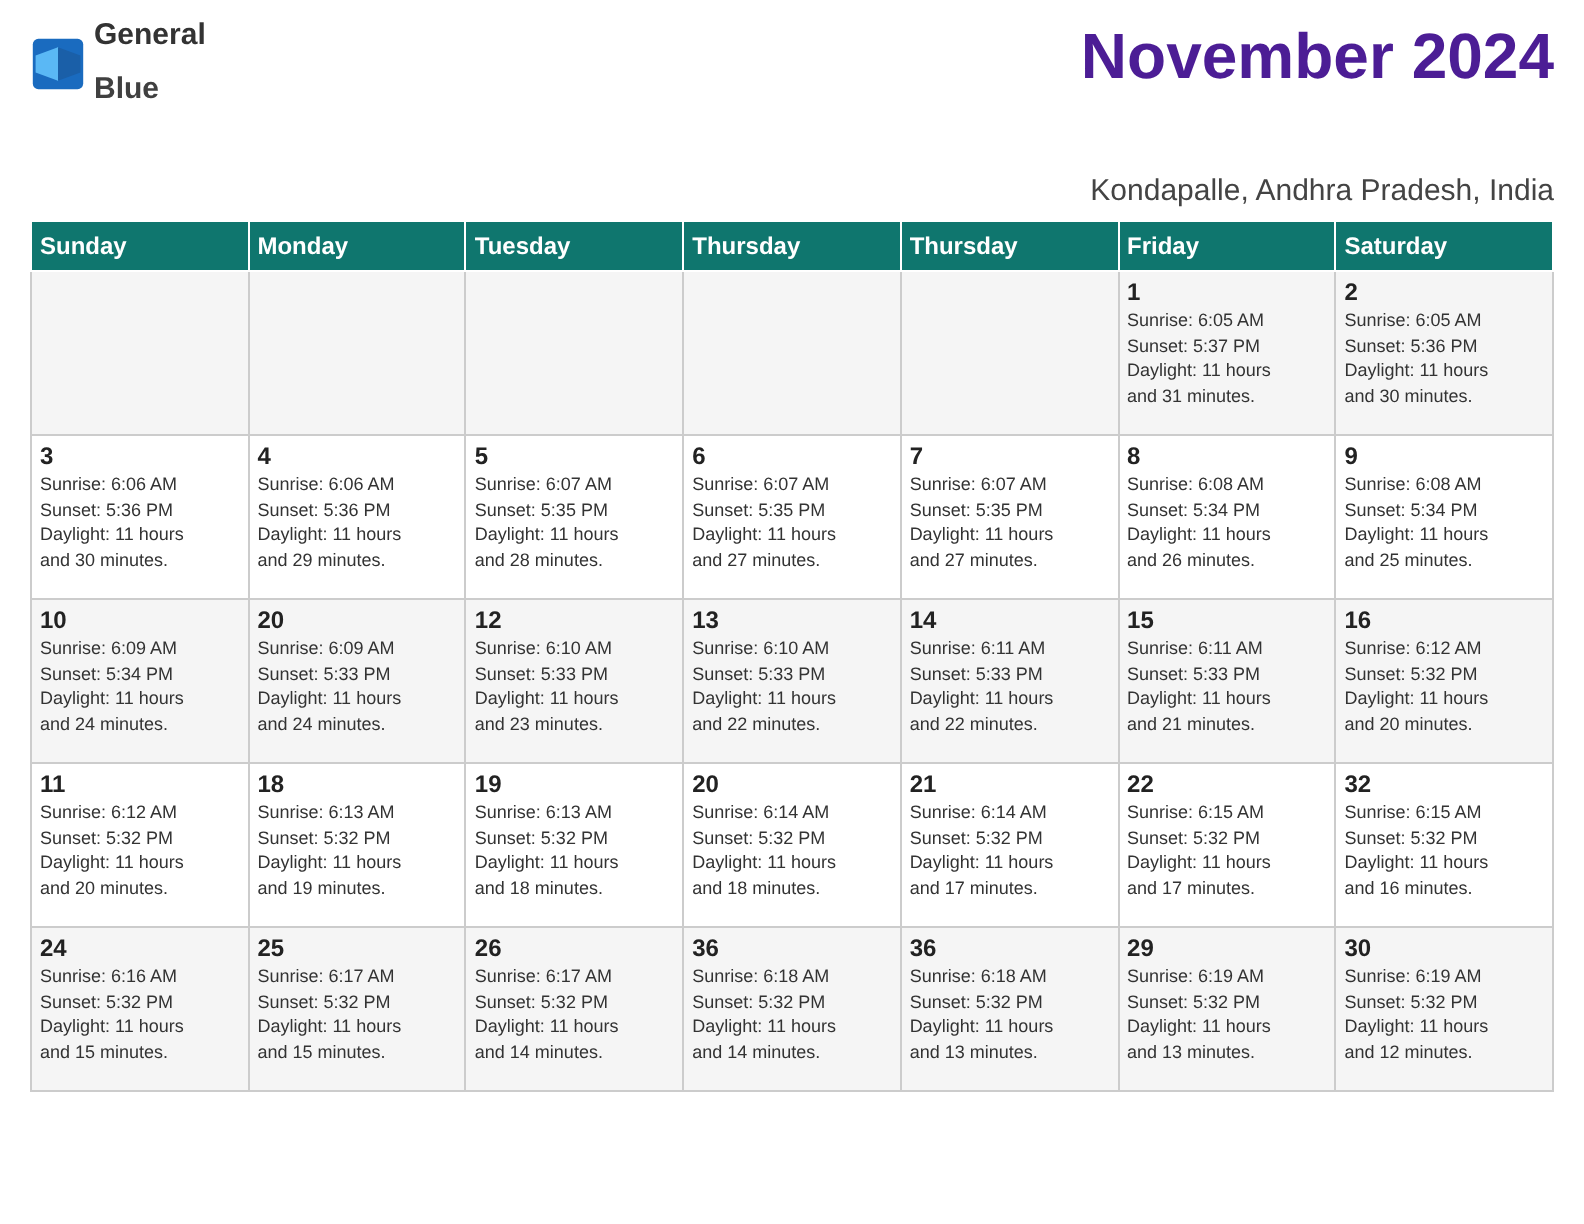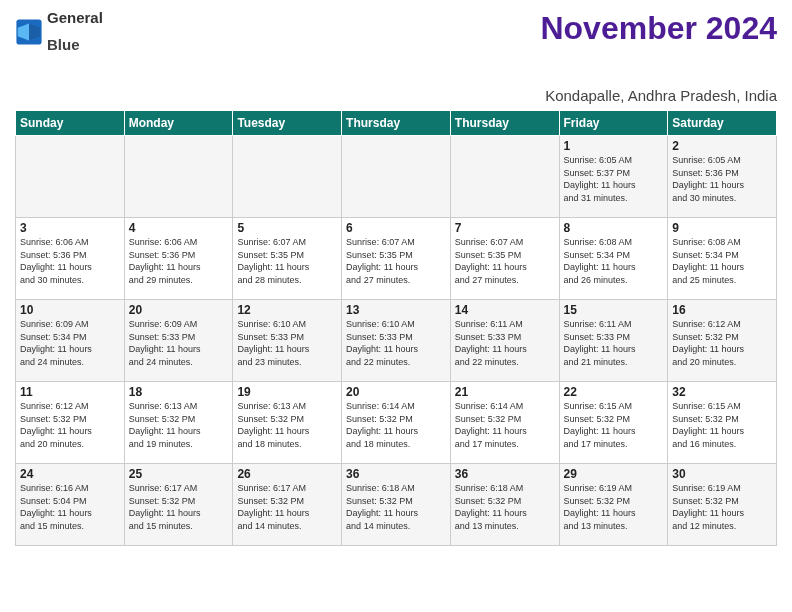--- a/index.html
+++ b/index.html
@@ -307,21 +307,21 @@
             <div class="day-info" style="white-space: pre-line;">Sunrise: 6:15 AM
 Sunset: 5:32 PM
 Daylight: 11 hours
 and 16 minutes.</div>
           </td>
         </tr>
         <tr>
           <td>
             <span class="day-num">24</span>
             <div class="day-info" style="white-space: pre-line;">Sunrise: 6:16 AM
-Sunset: 5:04 PM
+Sunset: 5:32 PM
 Daylight: 11 hours
 and 15 minutes.</div>
           </td>
           <td>
             <span class="day-num">25</span>
             <div class="day-info" style="white-space: pre-line;">Sunrise: 6:17 AM
 Sunset: 5:32 PM
 Daylight: 11 hours
 and 15 minutes.</div>
           </td>

